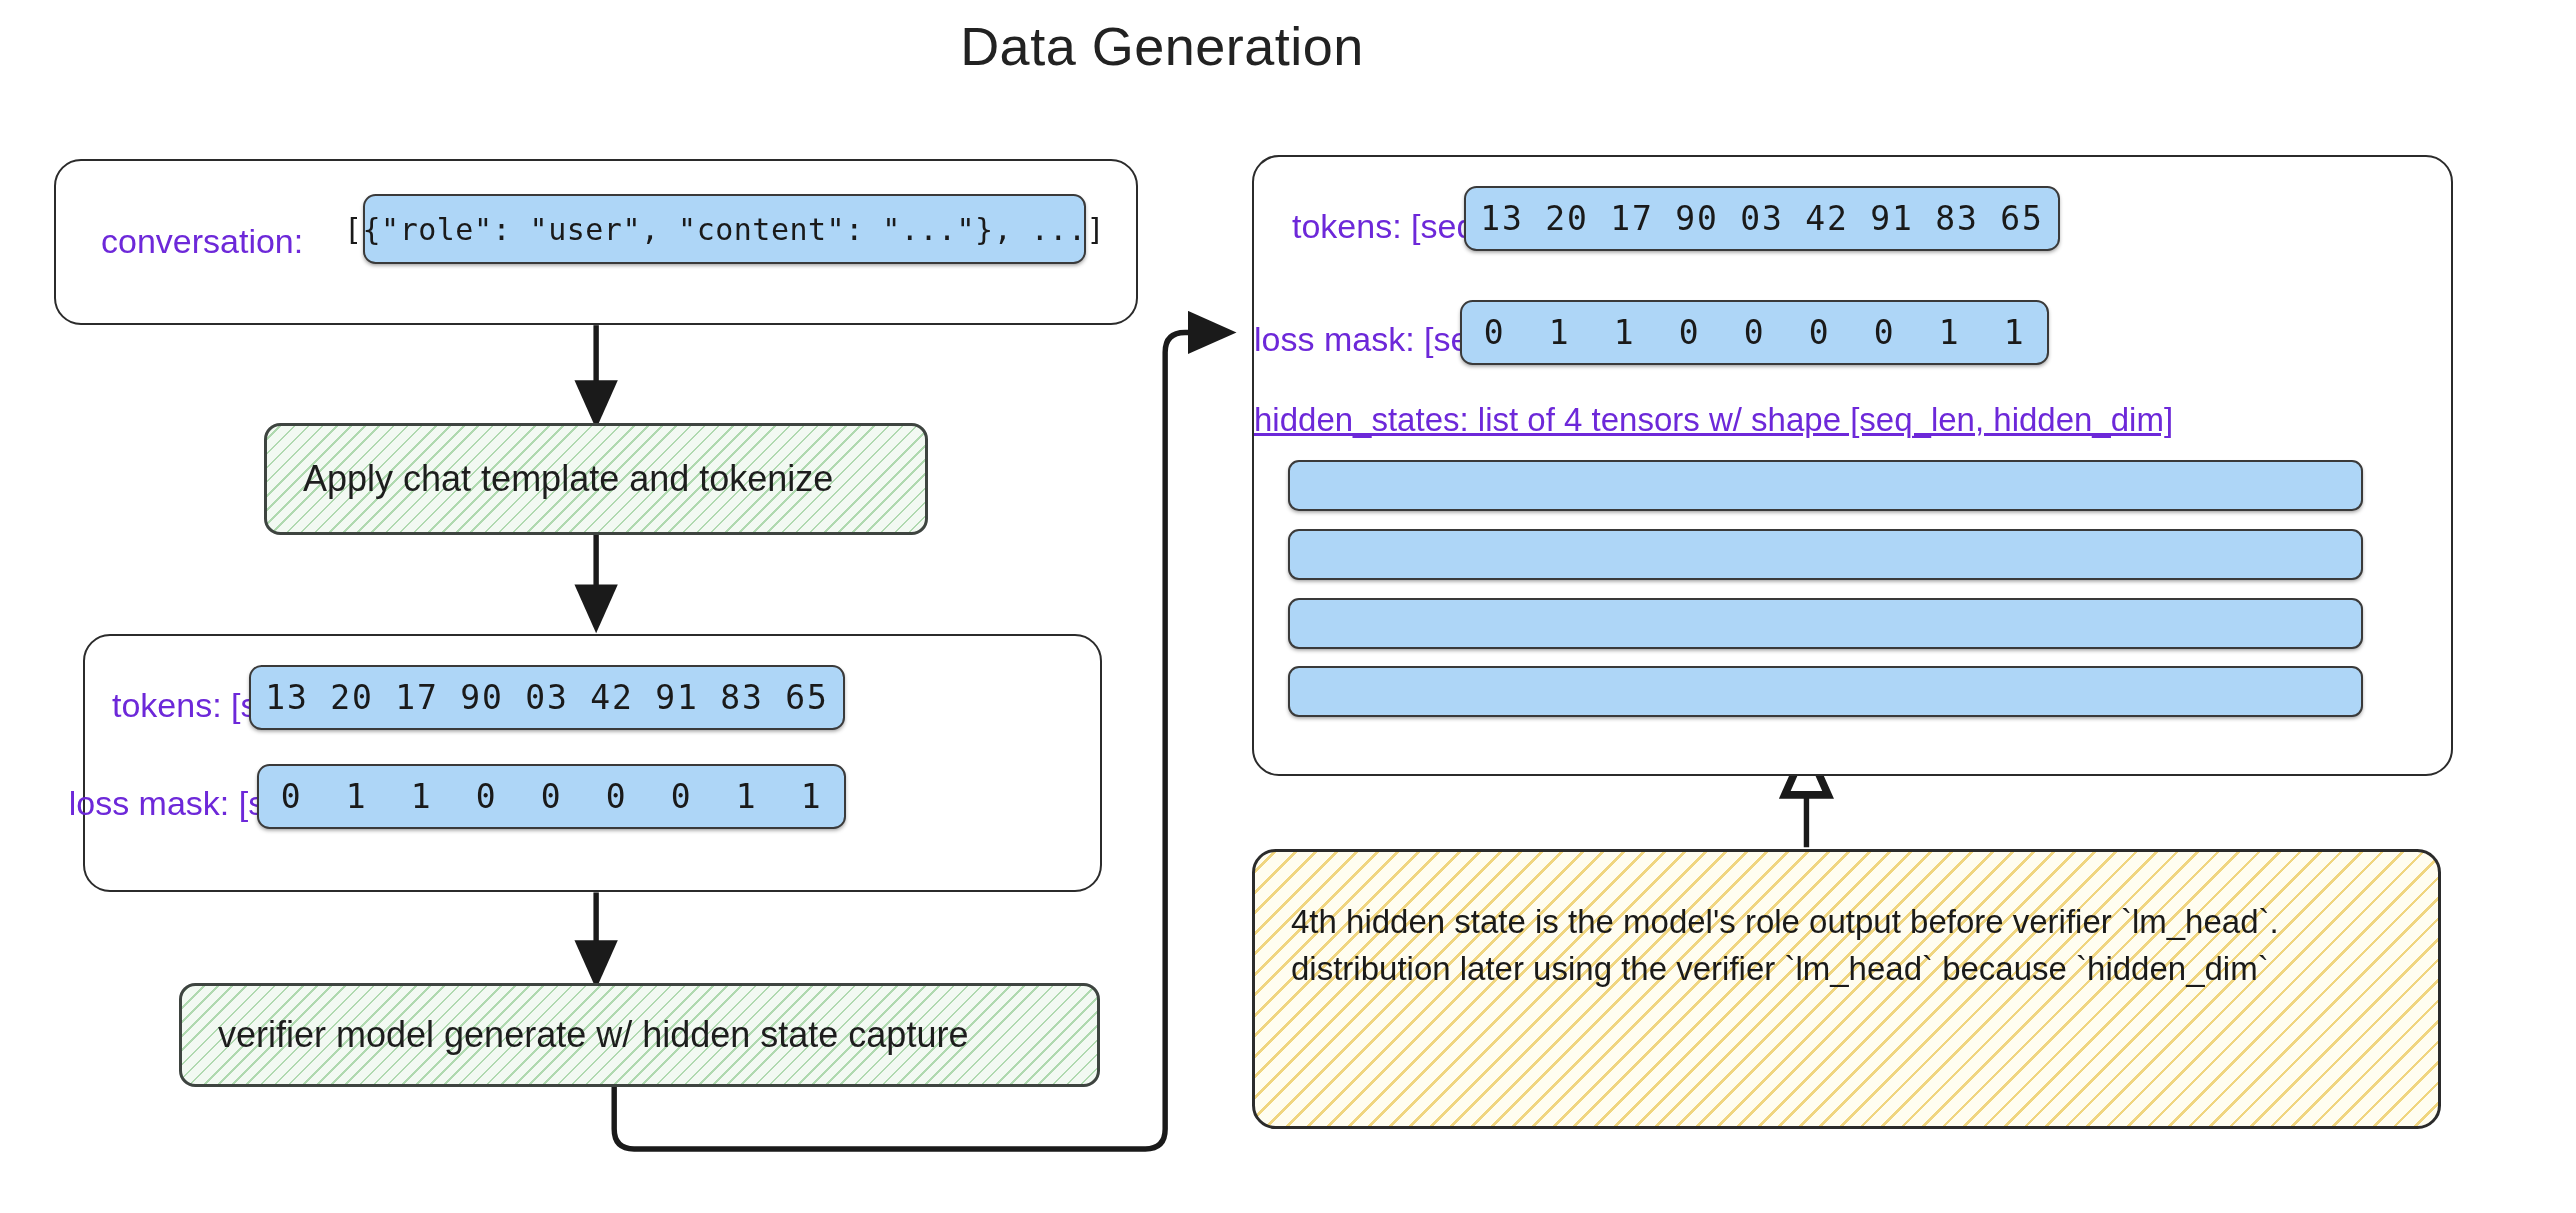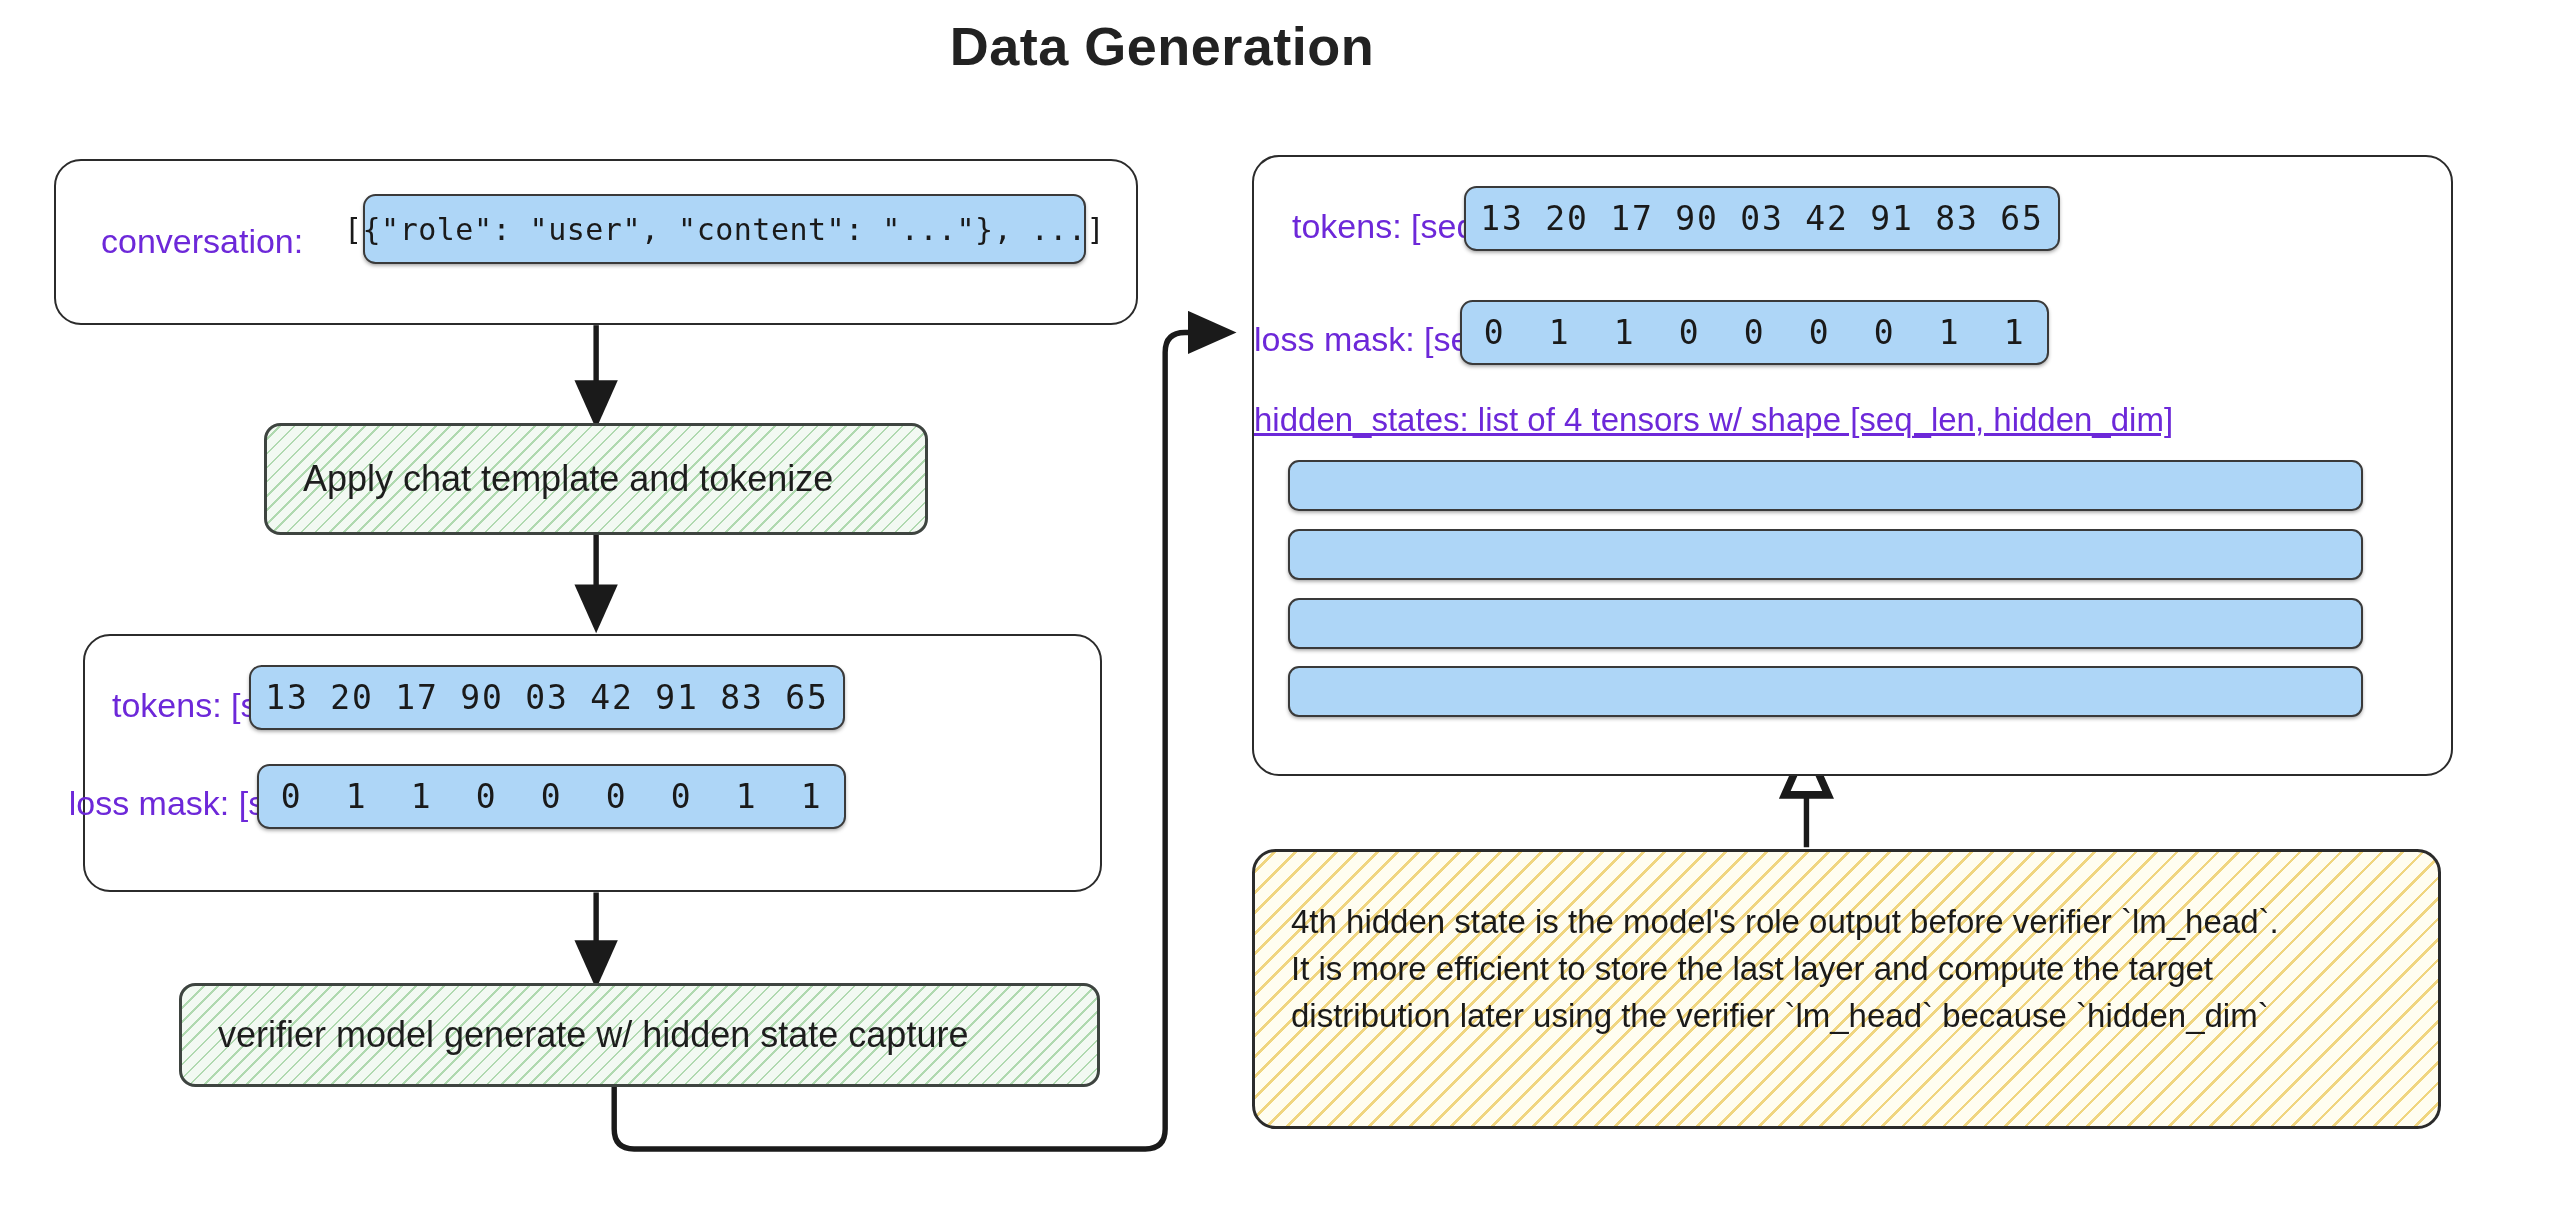--- a/index.html
+++ b/index.html
@@ -17,21 +17,21 @@
   }
 
   
   #diagram-title {
     position: absolute;
     left: 0;
     top: 14.5px;
     width: 2324px;
     text-align: center;
     font-size: 54px;
-    font-weight: 700;
+    font-weight: 400;
     letter-spacing: 0.5px;
     color: #222222;
   }
 
   
   .panel {
     position: absolute;
     box-sizing: border-box;
     background: #ffffff;
     border: 2.7px solid #2b2b2b;
@@ -195,16 +195,15 @@
   <div class="field-label small" style="left:0px; top:244px;">hidden_states: list of 4 tensors w/ shape [seq_len, hidden_dim]</div>
 
   <div class="chip bar" style="left:34px; top:303px; width:1075px; height:51px;"></div>
   <div class="chip bar" style="left:34px; top:372px; width:1075px; height:51px;"></div>
   <div class="chip bar" style="left:34px; top:441px; width:1075px; height:51px;"></div>
   <div class="chip bar" style="left:34px; top:509px; width:1075px; height:51px;"></div>
 </div>
 
 <div class="note" style="left:1252px; top:849px; width:1189px; height:280px;">
   <div class="note-line">4th hidden state is the model's role output before verifier `lm_head`.</div>
-  <div class="note-line">It is more efficient to store the last layer and compute the target</div>
   <div class="note-line">distribution later using the verifier `lm_head` because `hidden_dim`</div>
 </div>
 
 
 </body></html>

